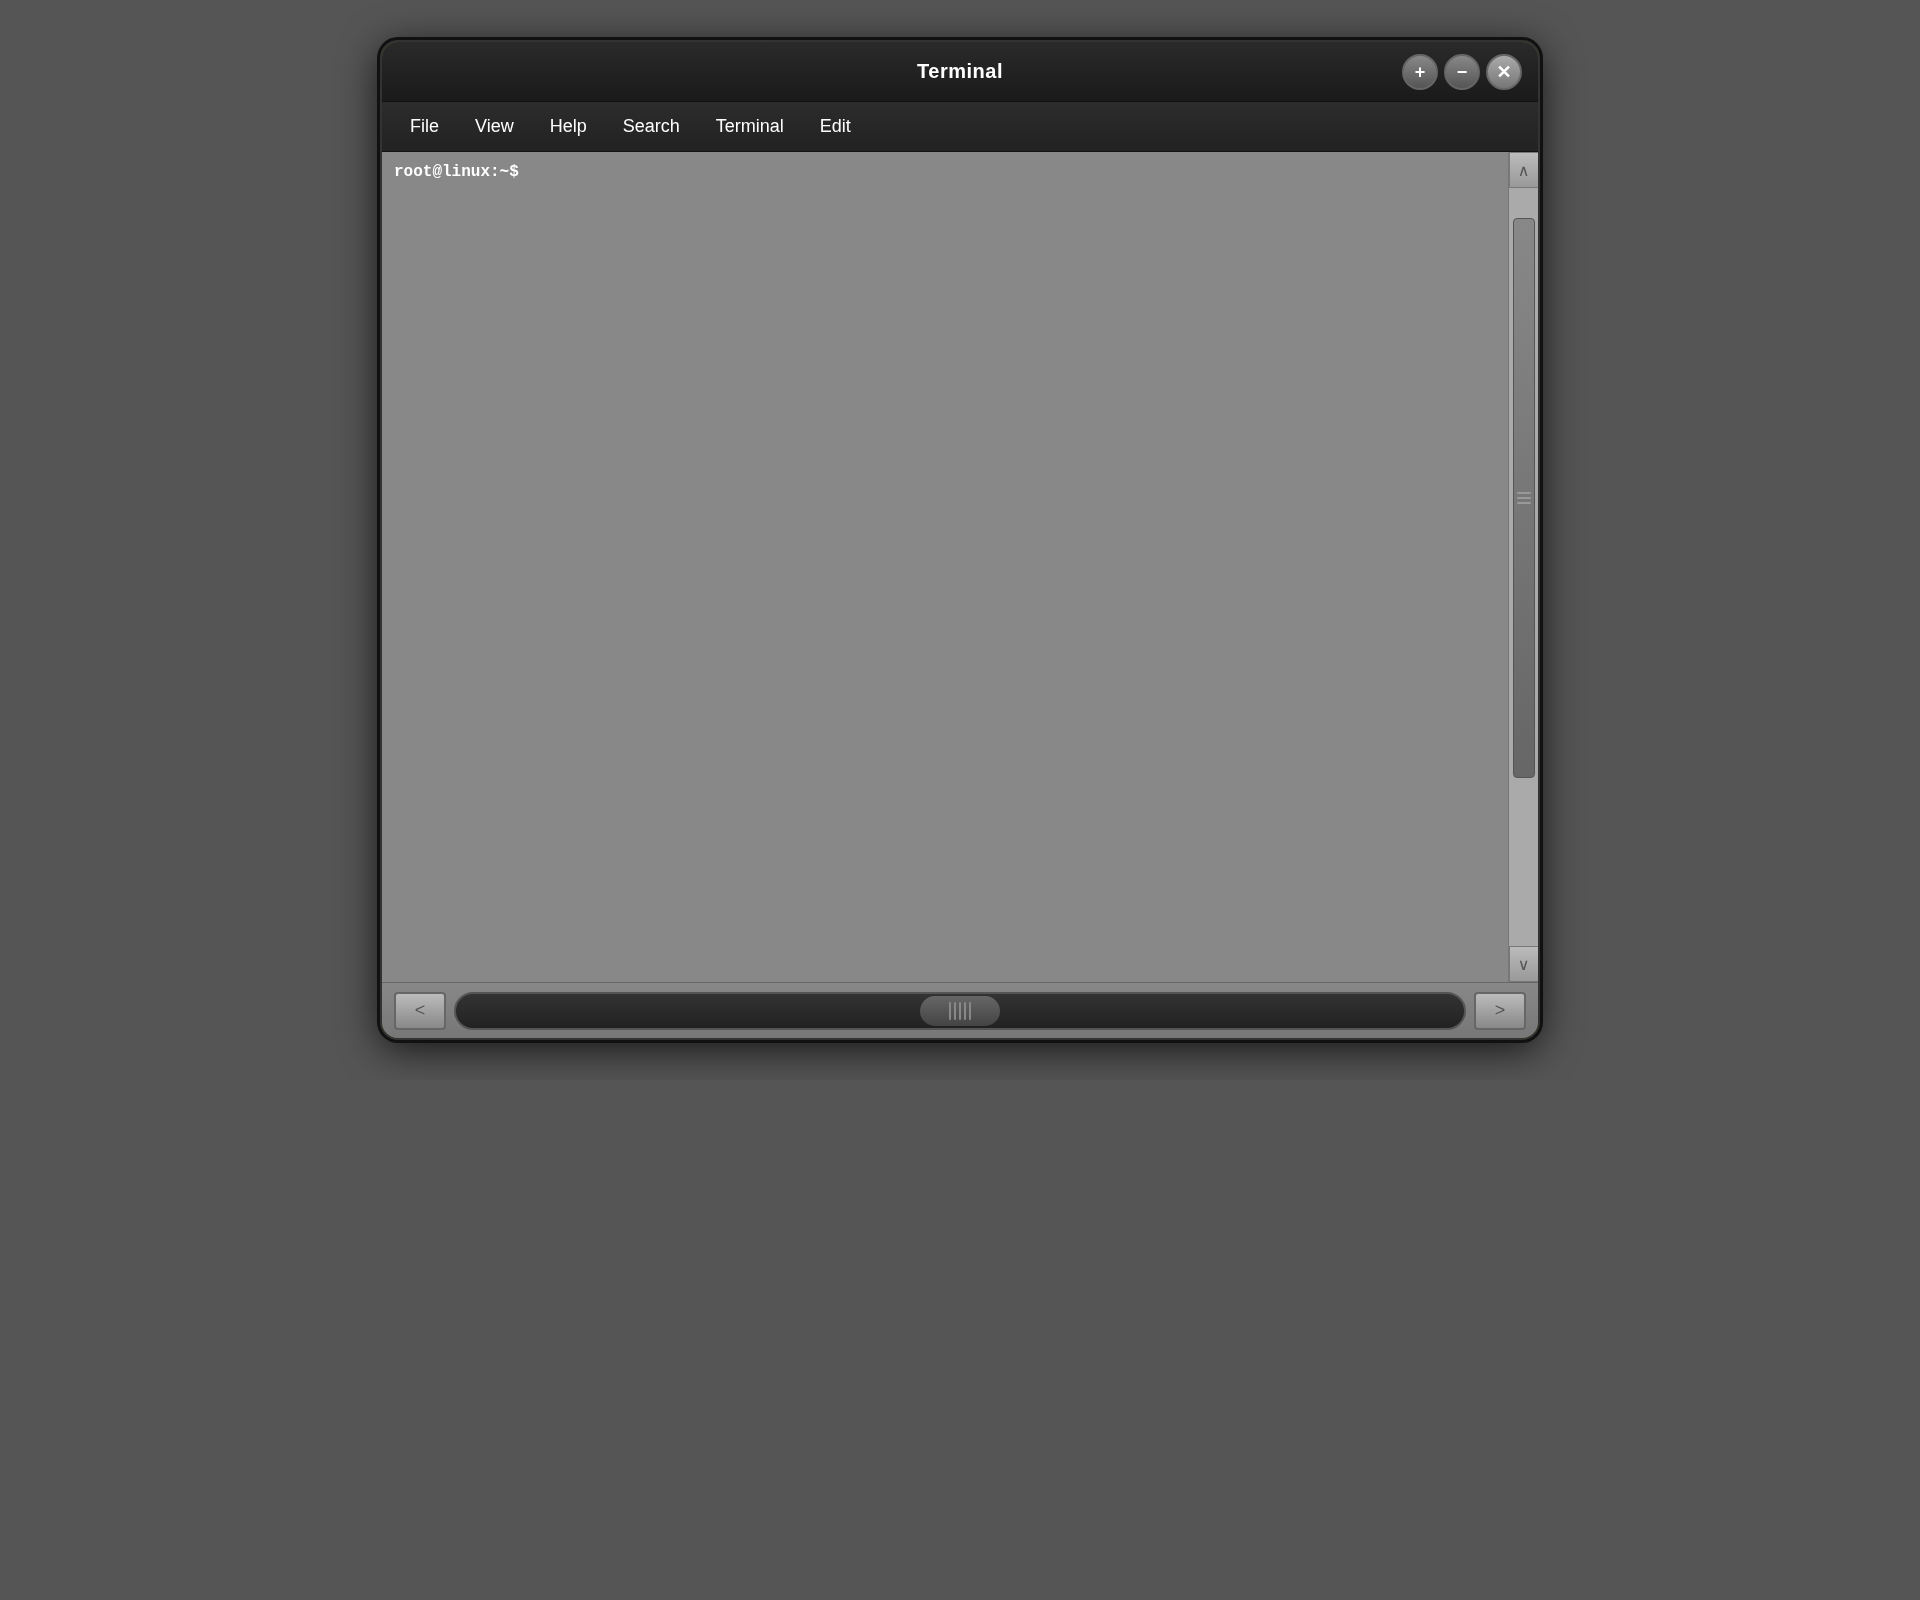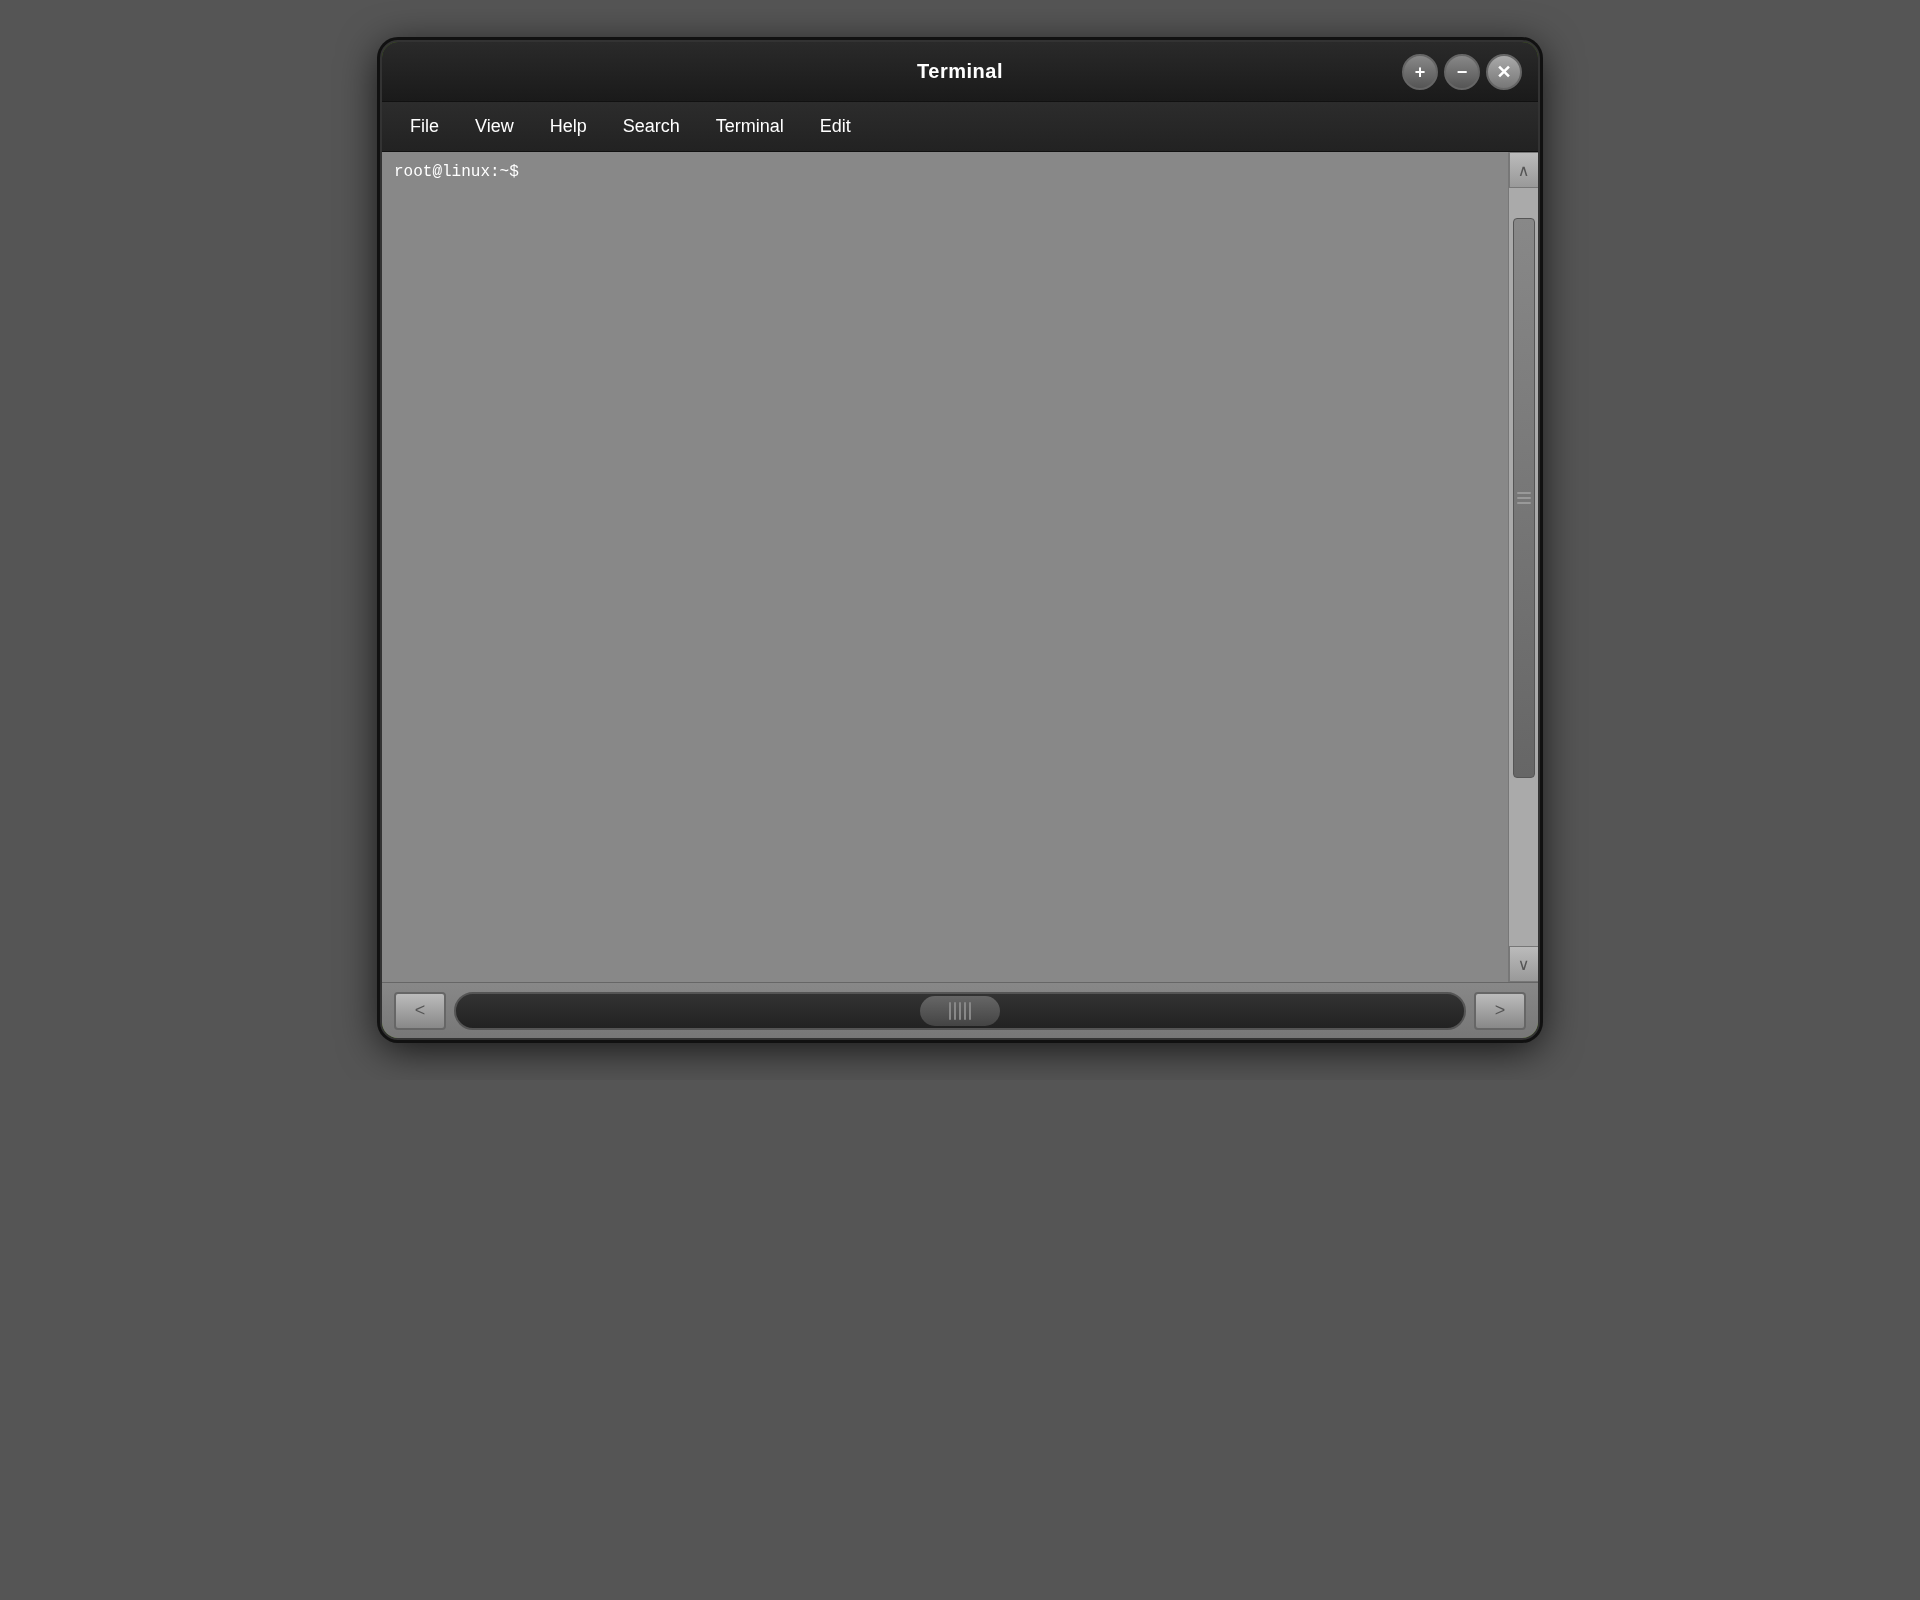--- a/index.html
+++ b/index.html
@@ -112,20 +112,21 @@
       padding: 10px 12px;
       overflow: hidden;
       position: relative;
     }
 
     .terminal-prompt {
       color: #fff;
       font-family: 'Courier New', Courier, monospace;
       font-size: 16px;
       white-space: pre;
+      font-weight: bold;
     }
 
     
     .scrollbar-v {
       width: 30px;
       background: #999;
       display: flex;
       flex-direction: column;
       align-items: center;
       border-left: 1px solid #777;

